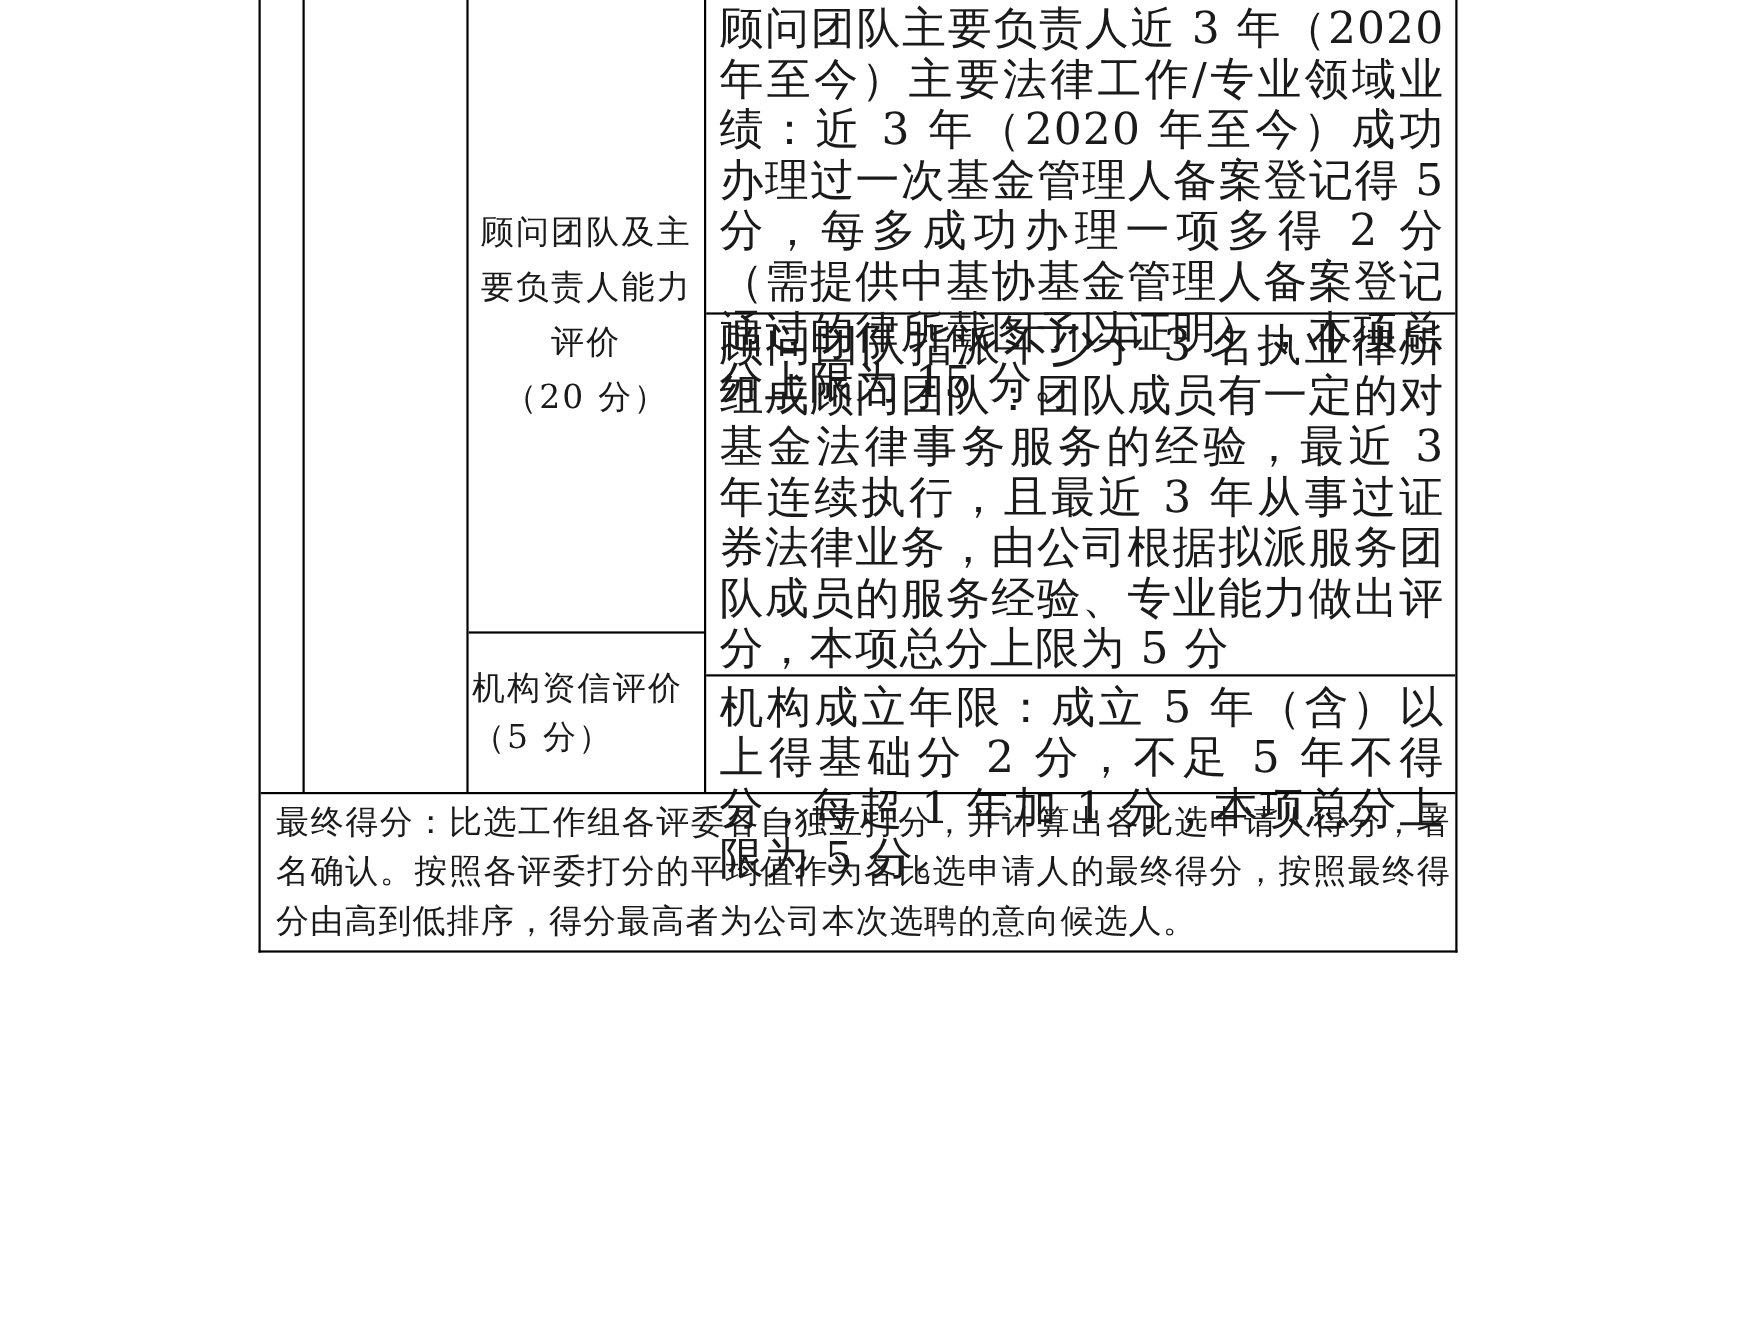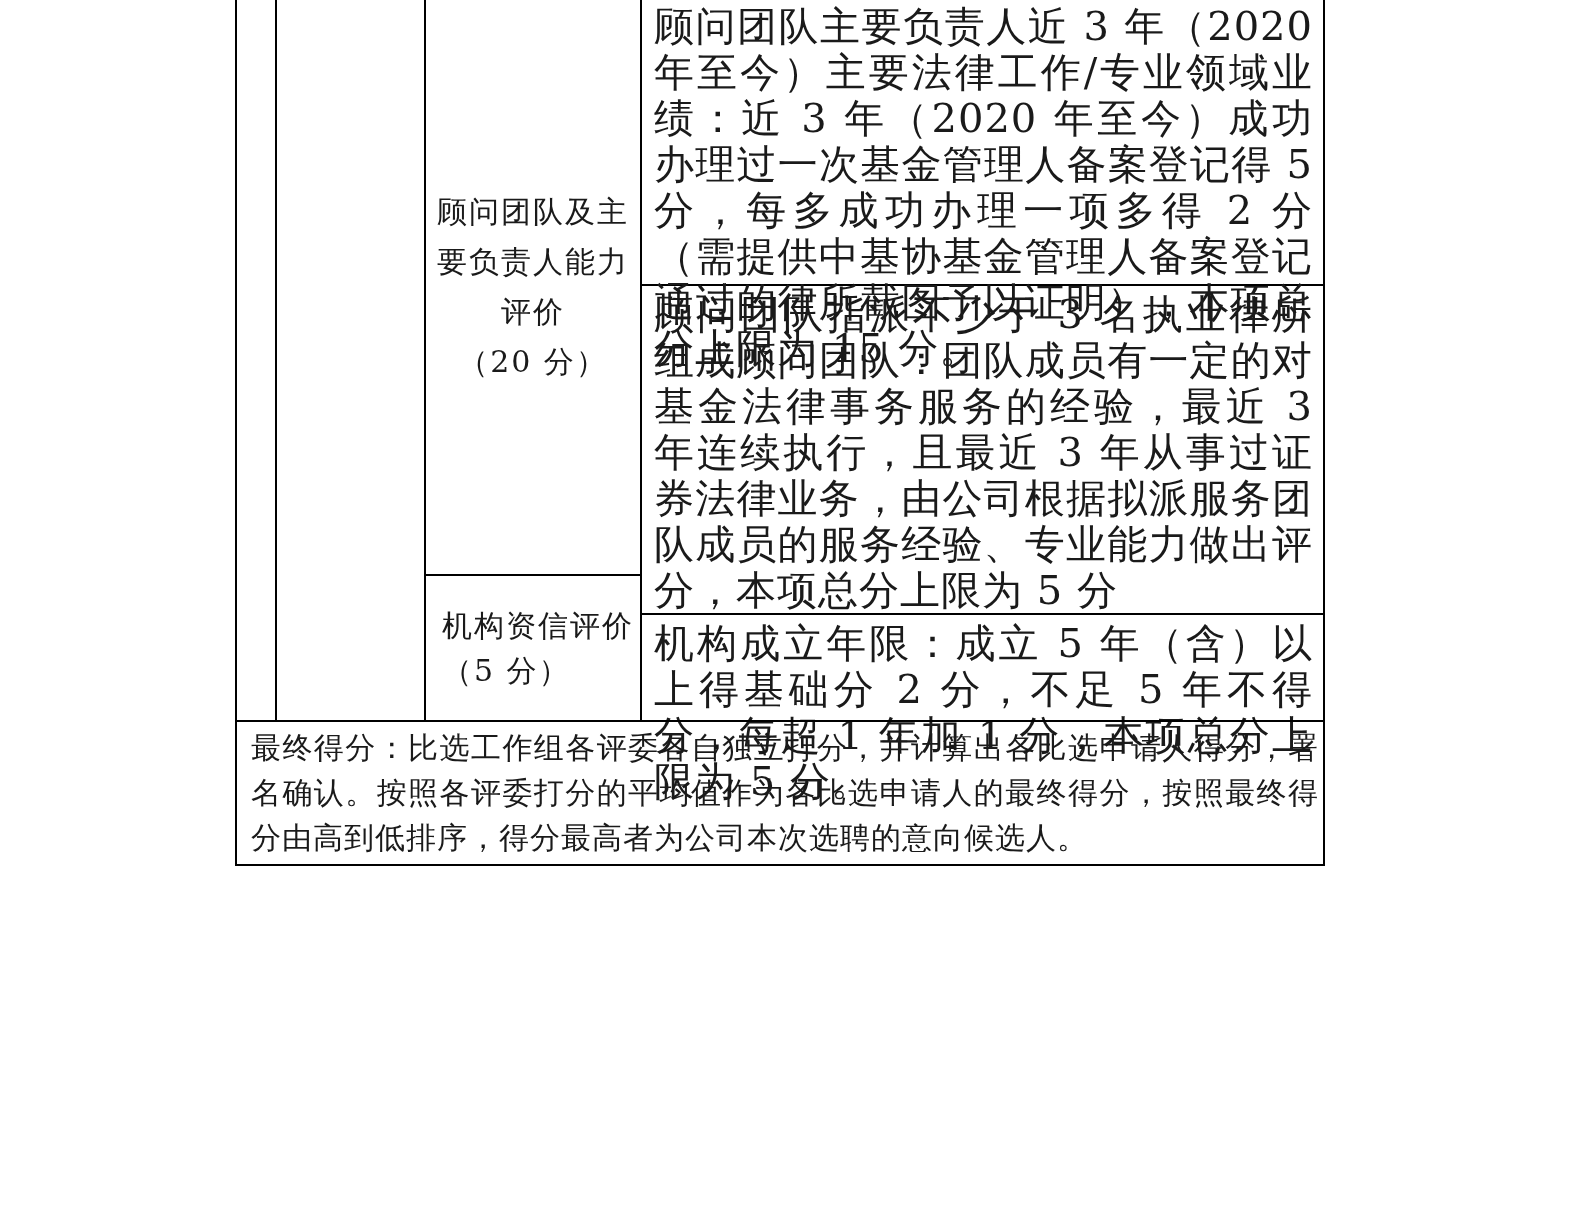--- a/index.html
+++ b/index.html
@@ -65,21 +65,21 @@
     font-size: 30px;
     line-height: 50px;
     letter-spacing: 2px;
   }
   .label-cell-b {
     flex: 1;
     box-sizing: border-box;
     display: flex;
     flex-direction: column;
     justify-content: center;
-    padding-left: 16px;
+    padding-left: 3px;
     text-align: left;
   }
   .label-cell-b .label-text,
   .label-cell-b .label-score {
     font-size: 30px;
     line-height: 45px;
     letter-spacing: 2px;
   }
 
   .detail-cell {

